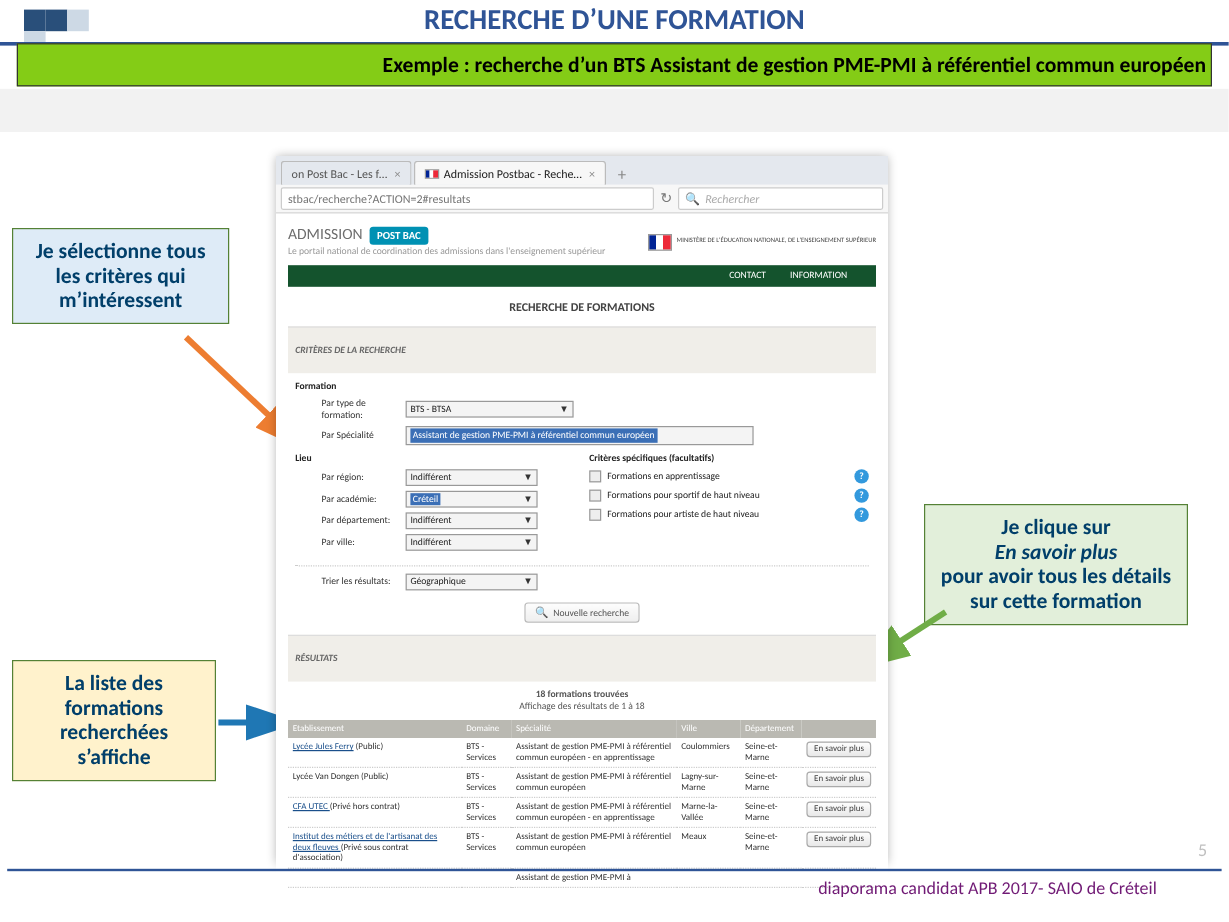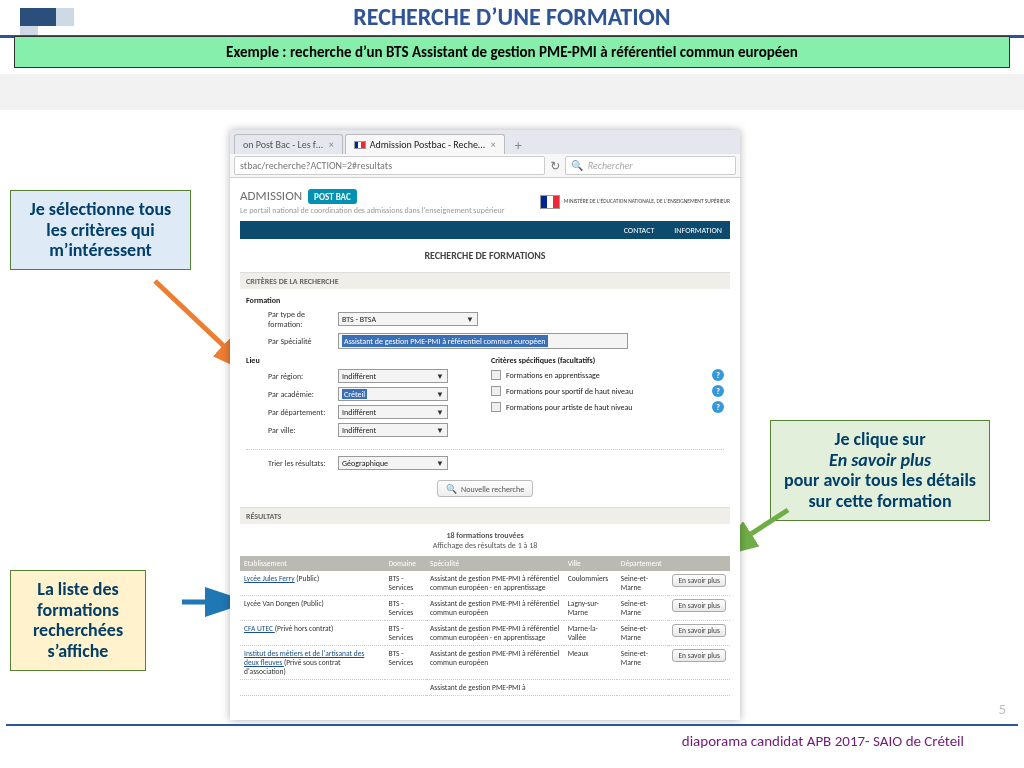--- a/index.html
+++ b/index.html
@@ -28,24 +28,24 @@
     border-bottom: 3px solid #2F5496;
     font-weight: bold;
     font-size: 24px;
     padding: 2px 0 4px;
   }
 
   
   .sub-banner {
     position: absolute; top: 36px; left: 14px; right: 14px;
     border: 1px solid #333;
-    background: #86efac;
-    text-align: center;
+    background: #84cc16;
+    text-align: right;
     font-weight: bold;
-    font-size: 15px;
+    font-size: 18px;
     padding: 6px 4px;
   }
 
   
   .greybar { position:absolute; top: 74px; left:0; right:0; height: 36px; background:#f2f2f2; z-index:-1;}
 
   
   .callout {
     position: absolute;
     border: 1px solid #548135;
@@ -54,21 +54,21 @@
     font-size: 18px;
     font-weight: bold;
     color: #013f6a;
     line-height: 1.15;
   }
   .callout.blue-bg { background: #DEEBF7; }
   .callout.yellow-bg { background: #FFF2CC; }
   .callout.green-bg { background: #E2EFDA; }
 
   #callout-criteres { top: 190px; left: 10px; width: 181px; }
-  #callout-liste    { top: 550px; left: 10px; width: 136px; margin-top: 20px; }
+  #callout-liste    { top: 550px; left: 10px; width: 170px; }
   #callout-detail   { top: 420px; left: 770px; width: 220px; }
 
   
   .arrow { position: absolute; }
   .arrow svg { overflow: visible; }
 
   
   .browser {
     position: absolute;
     top: 130px; left: 230px; width: 510px; height: 590px;
@@ -97,25 +97,25 @@
 
   .header-row { display: flex; align-items: center; justify-content: space-between; padding: 4px 0 2px;}
   .logo { font-size: 13px; color: #3a3a3a; font-weight: bold; margin-top: 13px;}
   .logo .light { color: #6e6e6e; font-weight: normal;}
   .pill { background: #0091b3; color: #fff; font-size: 9px; padding: 2px 6px; border-radius: 3px; font-weight: bold; margin-left: 3px;}
   .subtitle { font-size: 8px; color: #999; margin-top: 2px;}
   .ministry { font-size: 6px; color: #333; text-align: left; line-height: 1; display:flex; align-items:center;}
   .flag-mariane { width: 20px; height: 14px; background: linear-gradient(90deg,#002395 33%, #fff 33% 66%, #ED2939 66%); margin-right:4px; border:0.5px solid #999;}
   .ministry-text{font-size:5.5px; color:#444;}
 
-  .topnav { background: #0c4a6e; height: 18px; display: flex; justify-content: flex-end; align-items: center; padding: 0 8px; gap: 20px; color: #fff; font-size: 8px; margin-top:4px;}
+  .topnav { background: #14532d; height: 18px; display: flex; justify-content: flex-end; align-items: center; padding: 0 24px; gap: 20px; color: #fff; font-size: 8px; margin-top:4px;}
   .topnav a { color: #fff; text-decoration: none;}
 
   .section-title { text-align: center; font-weight: bold; font-size: 10px; color: #444; padding: 10px 0;}
-  .section-heading { background: #f0eee9; color: #666; font-size: 8px; font-weight: bold; padding: 3px 6px; border-top:1px solid #ddd;}
+  .section-heading { background: #f0eee9; color: #666; font-size: 8px; font-weight: bold; padding: 14px 6px; border-top:1px solid #ddd;font-style:italic;}
   
   .form-area { padding: 6px 6px 4px;}
   .form-area .sub { font-weight: bold; font-size: 8px; margin-bottom: 4px;}
   .frow { display: flex; align-items: center; margin-bottom: 4px; font-size: 8px;}
   .frow .lbl { width: 92px; color: #333; padding-left: 22px; }
   .selectbox { border: 1px solid #999; background: #f4f4f4; padding: 1px 3px; min-width: 140px; display: flex; align-items: center; justify-content: space-between; font-size: 8px; gap: 18px;}
   .selectbox .arrow-down { font-size: 8px; color: #333;}
   .selectbox.long { min-width: 290px; }
   .selectbox.short { min-width: 110px; }
   .highlight { background: #3b6fb6; color: #fff;}

